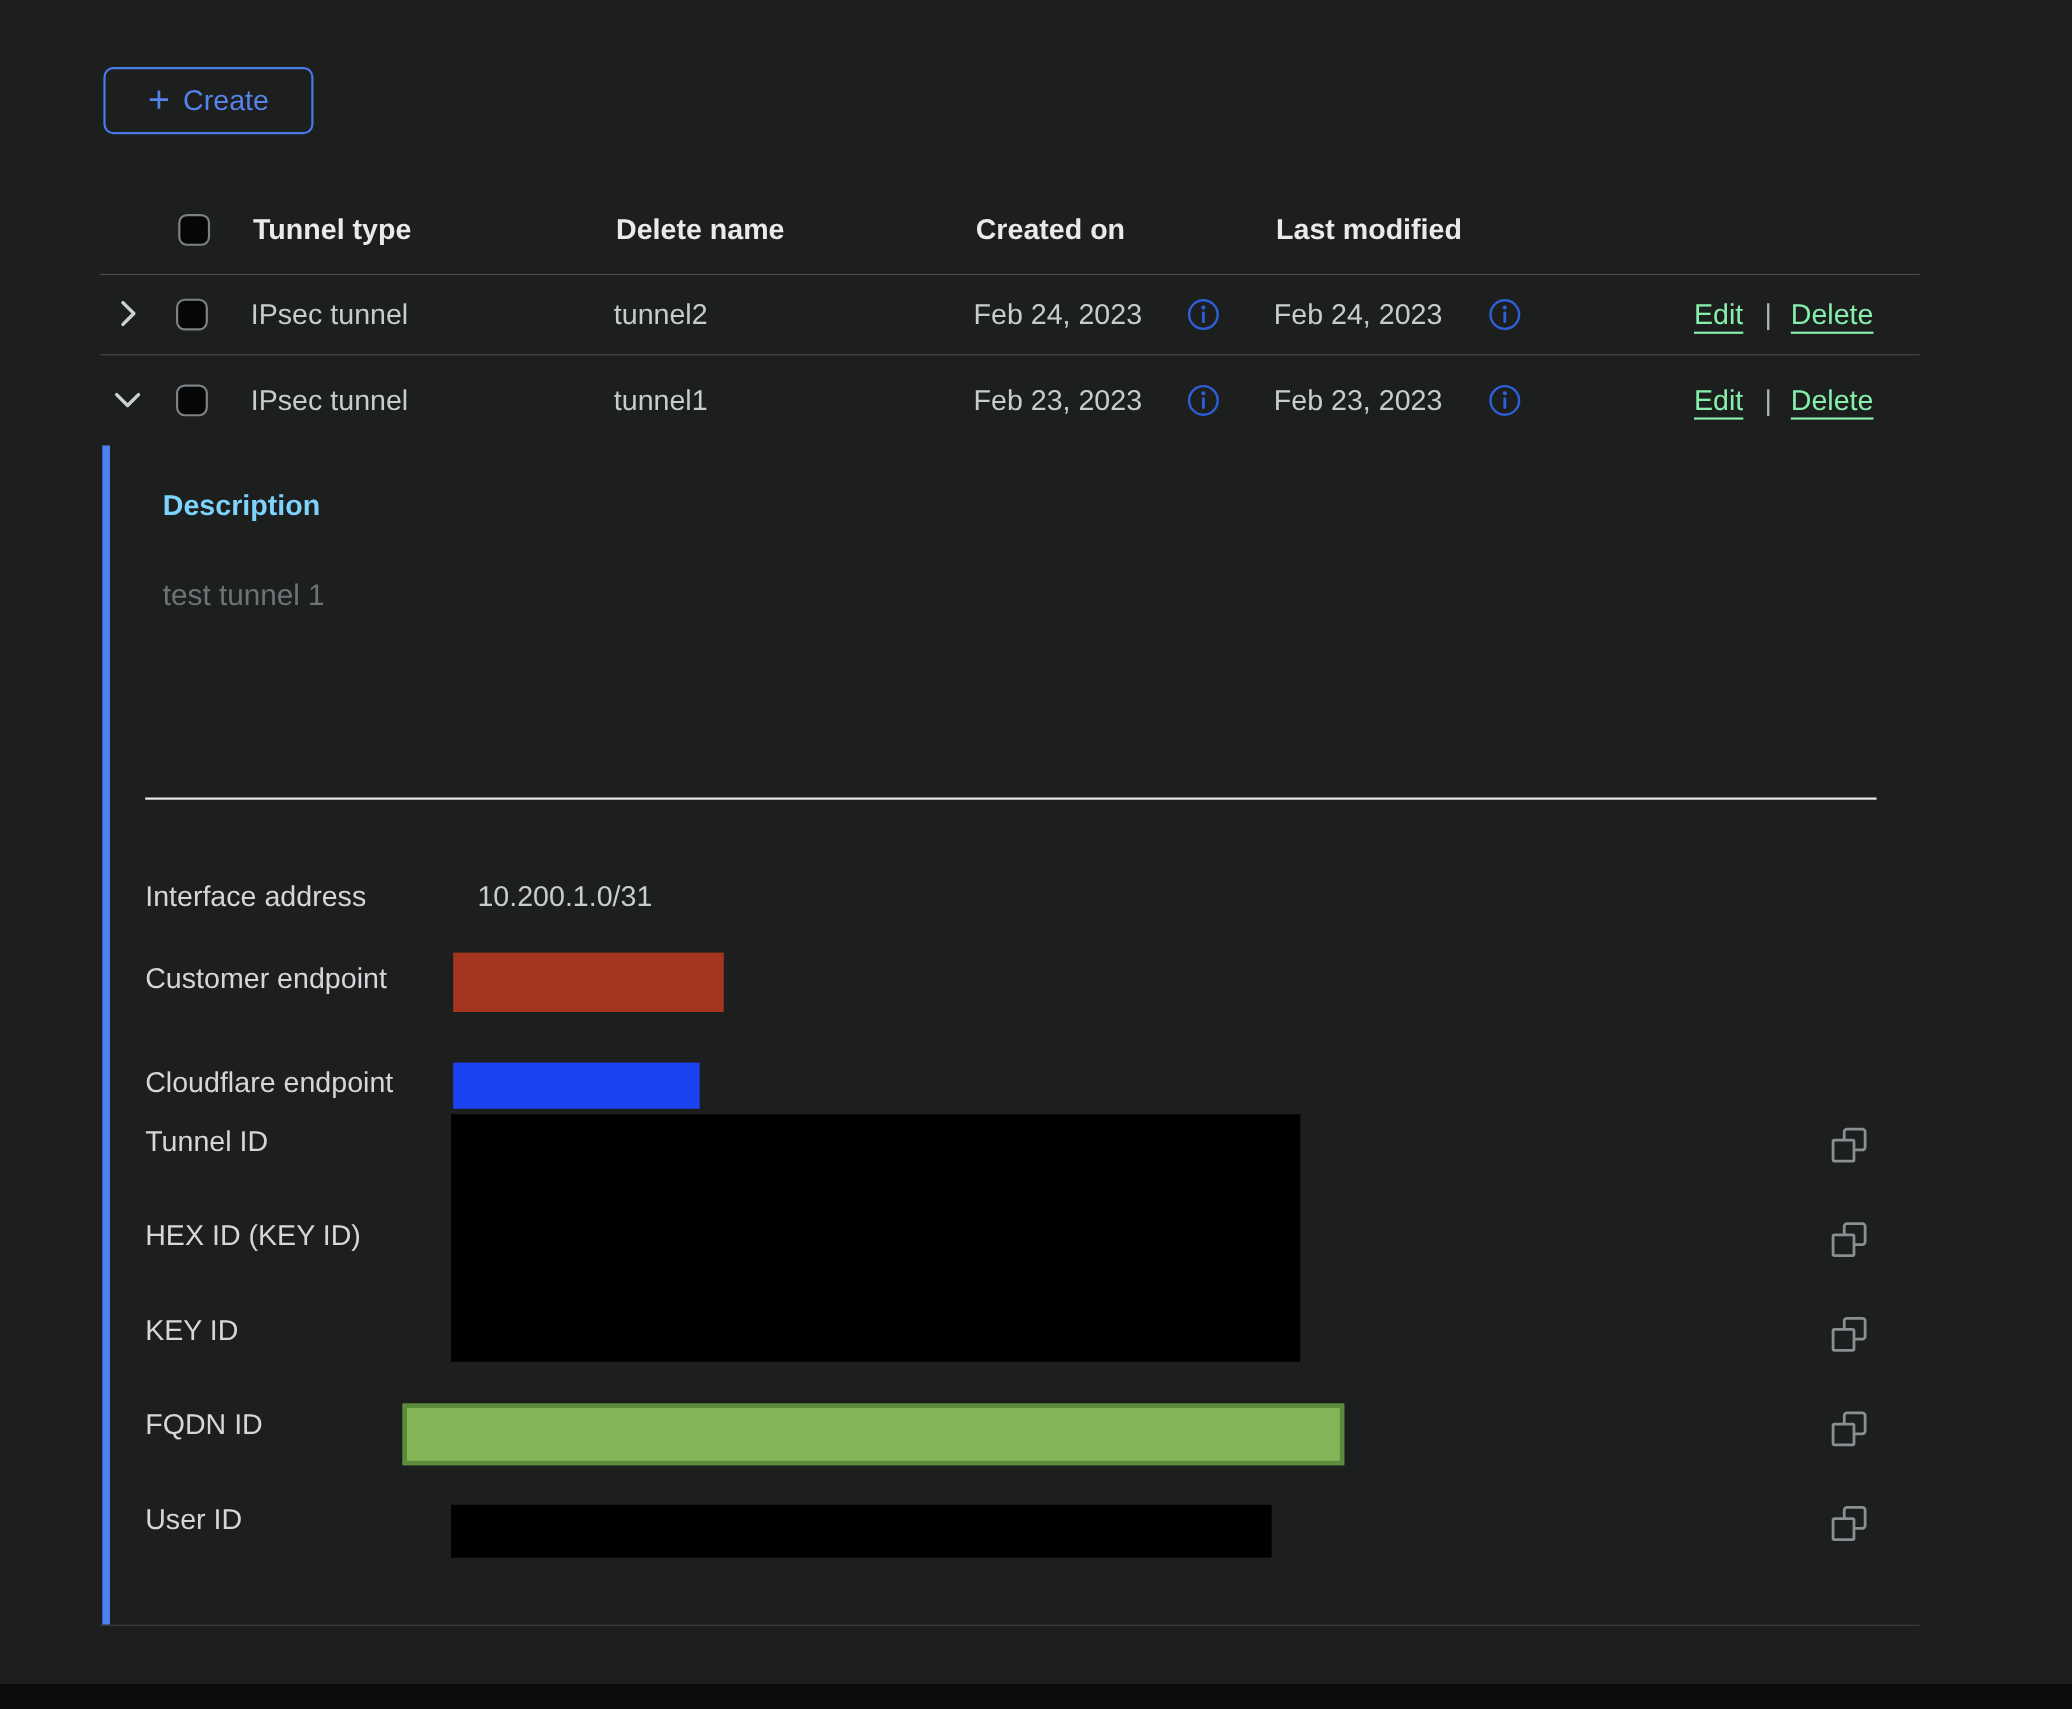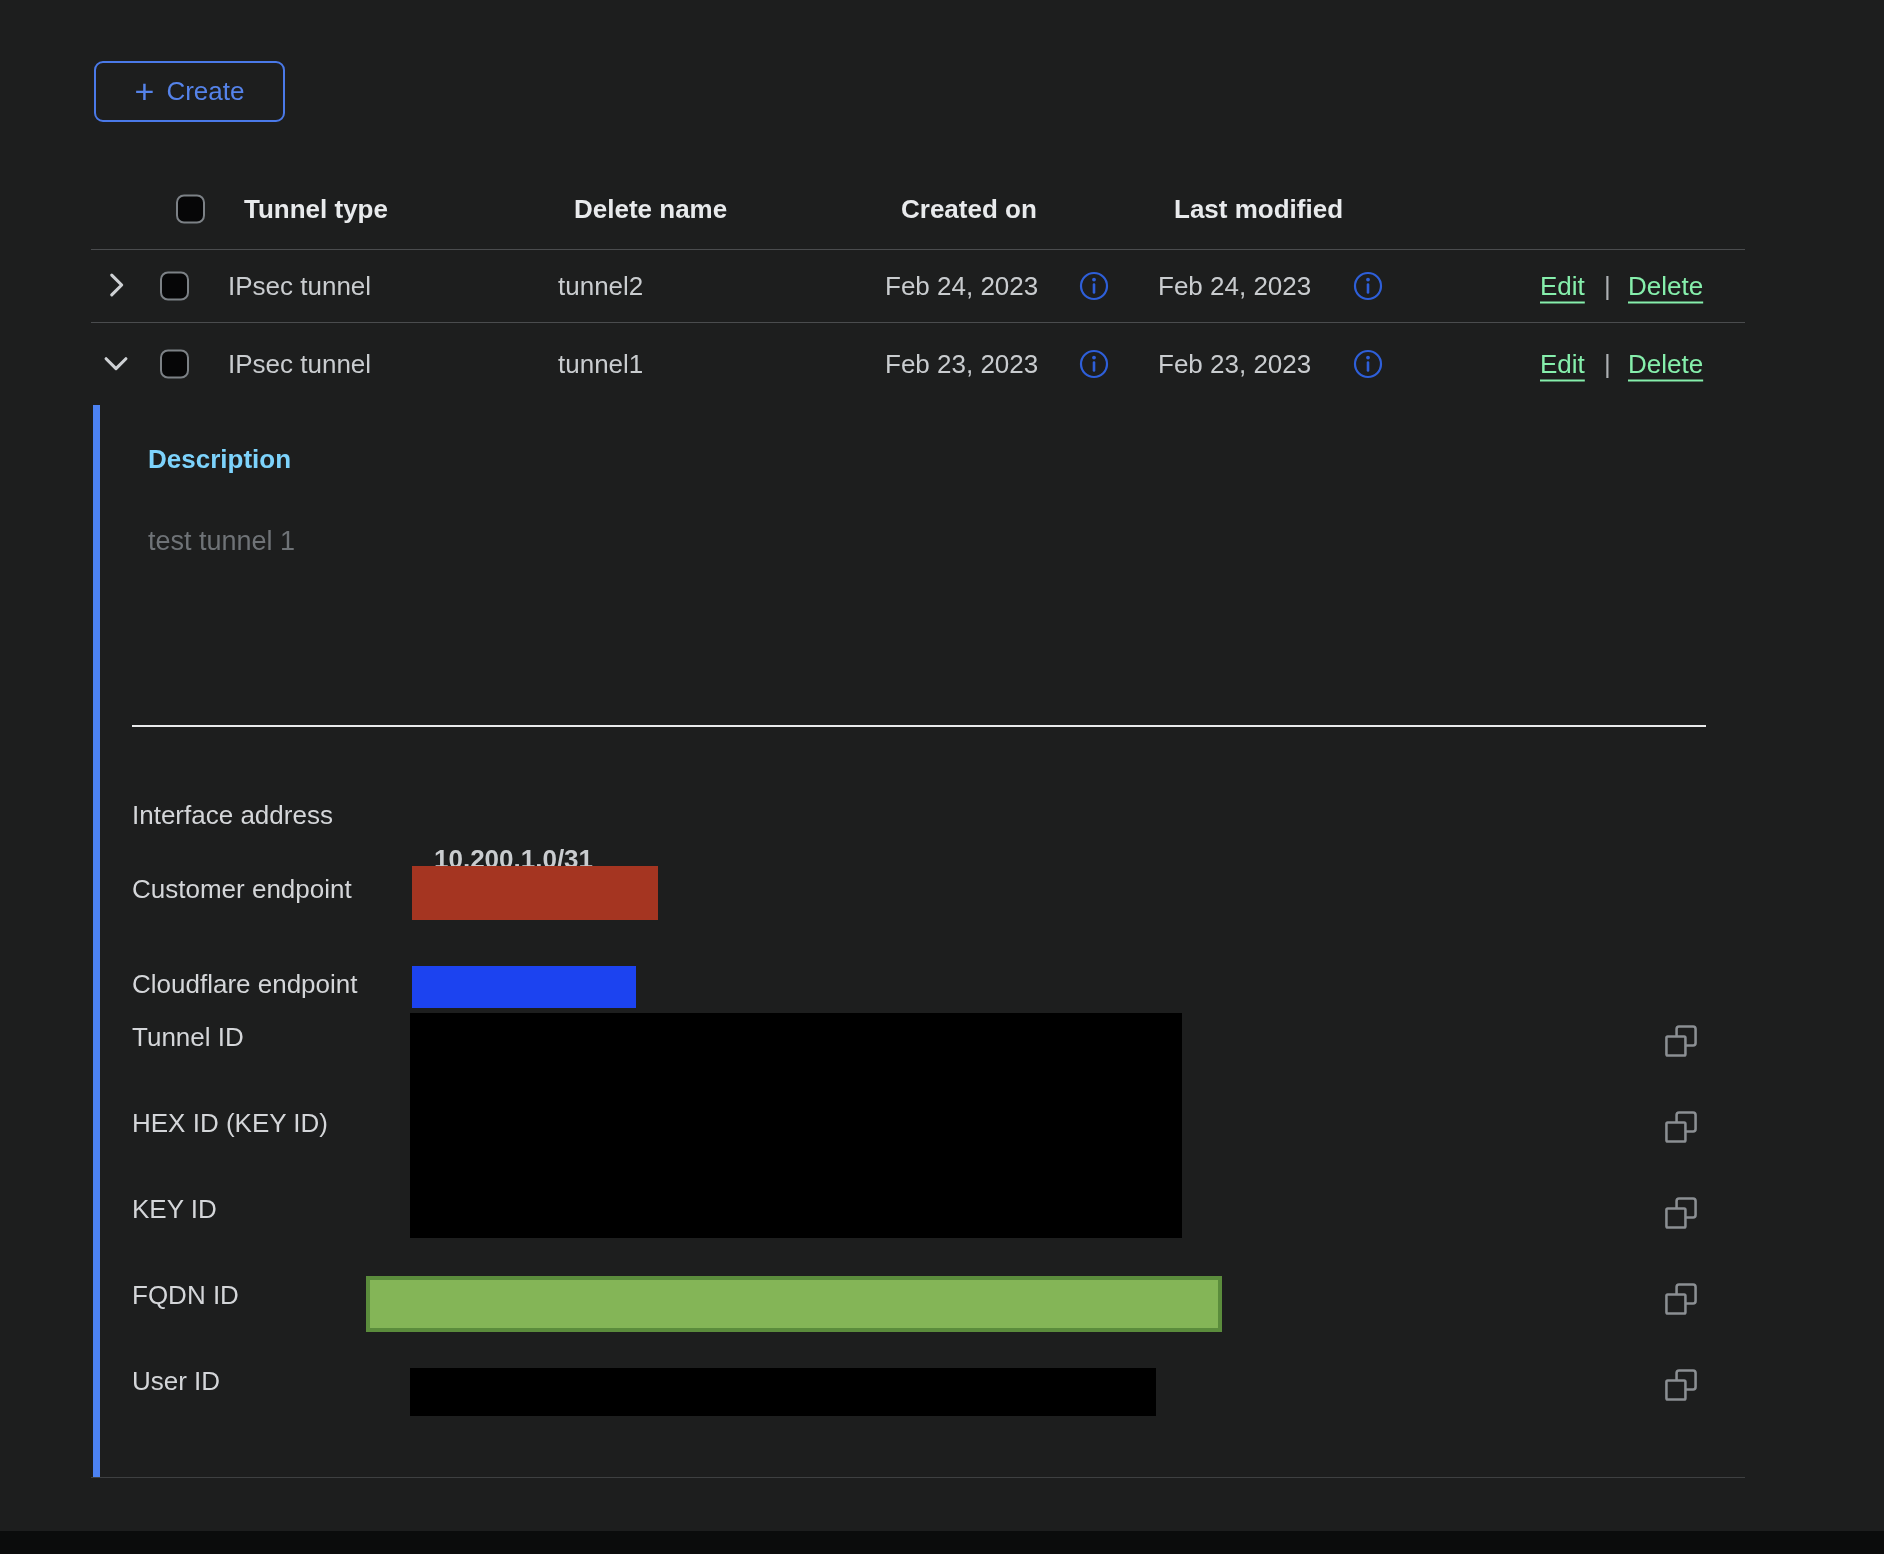--- a/index.html
+++ b/index.html
@@ -2,21 +2,21 @@
 <html><head>
 <meta charset="utf-8">
 <style>
   html,body{margin:0;padding:0;background:#141515;}
   .canvas{
     position:relative;width:1884px;height:1554px;background:#1d1e1e;
     font-family:"Liberation Sans",sans-serif;color:#c9cccf;overflow:hidden;
   }
   .vcenter{position:absolute;top:50%;transform:translateY(-50%);}
   
-  .thead{position:absolute;left:16px;top:168px;width:1528px;height:81px;}
+  .thead{position:absolute;left:2px;top:168px;width:1528px;height:81px;}
   .row{position:absolute;left:0;width:1884px;}
   .row1{top:250px;height:72px;}
   .row2{top:323px;height:82px;}
   .th{font-size:26px;font-weight:700;color:#e8eaec;white-space:nowrap;}
   .cell{font-size:26px;color:#c9cccf;white-space:nowrap;}
   .divider{position:absolute;left:91px;width:1654px;height:1px;background:#4a4c4e;}
   .checkbox{
     position:absolute;width:29px;height:29px;box-sizing:border-box;
     border:2px solid #7c8186;border-radius:8px;background:#060607;cursor:pointer;
   }
@@ -134,21 +134,21 @@
 
   <div class="expander-bar"></div>
 
   <div class="dheading" style="top:444px;">Description</div>
   <div class="dmuted" style="top:526px;margin-left:16px;">test tunnel 1</div>
 
 
   <div class="white-divider"></div>
 
   <div class="dlabel" style="top:800px;">Interface address</div>
-  <div class="dvalue" style="left:434px;top:844px;font-weight:bold;">10.200.1.0/31</div>
+  <div class="dvalue" style="left:434px;top:800px;">10.200.1.0/31</div>
 
   <div class="dlabel" style="top:874px;">Customer endpoint</div>
   <div class="redact redact-red"></div>
 
   <div class="dlabel" style="top:969px;">Cloudflare endpoint</div>
   <div class="redact redact-blue"></div>
 
   <div class="redact redact-black-big"></div>
   <div class="dlabel" style="top:1022px;">Tunnel ID</div>
   <div class="dlabel" style="top:1108px;">HEX ID (KEY ID)</div>

